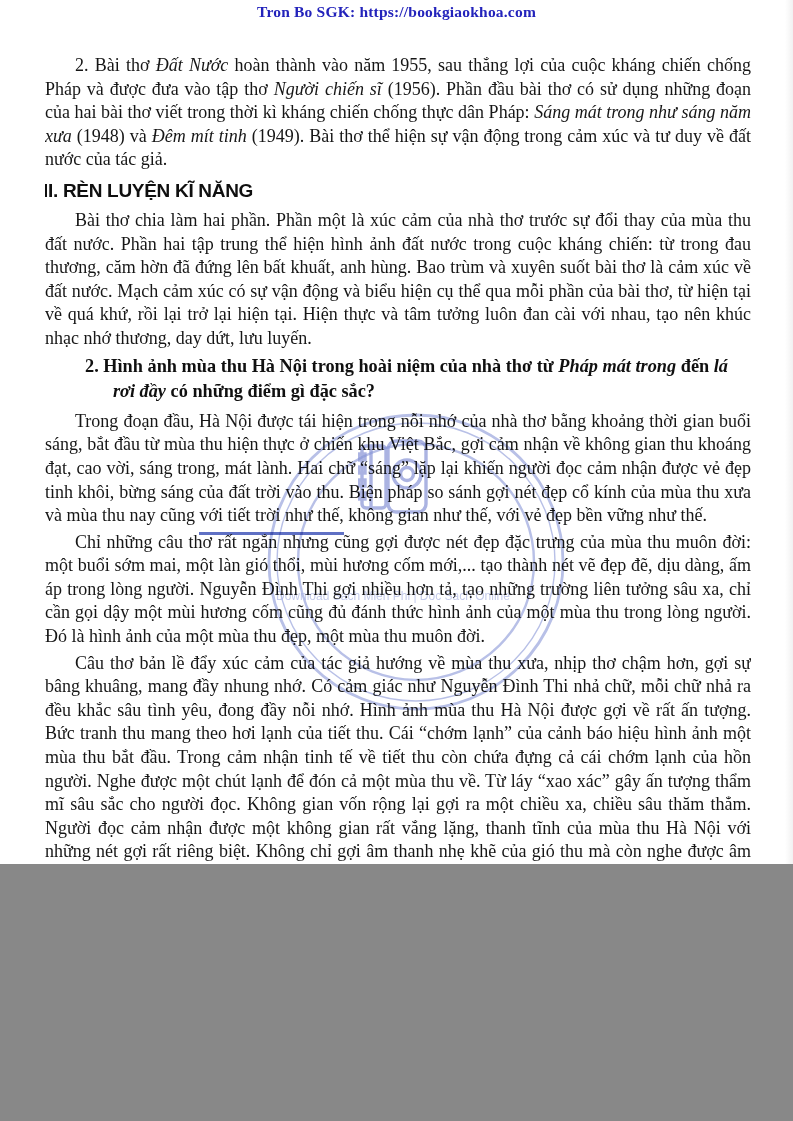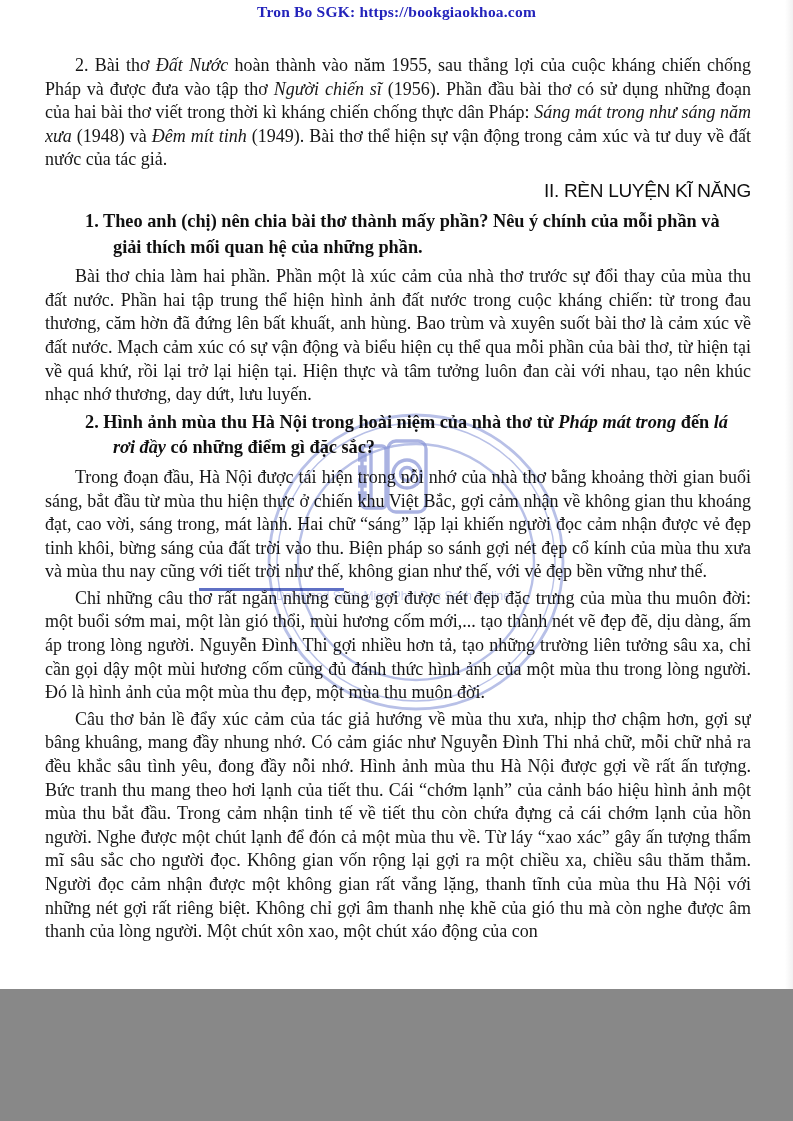--- a/index.html
+++ b/index.html
@@ -4,40 +4,40 @@
 <style>
   :root{
     --link_blue:#2323bb;
     --text:#161616;
     --watermark_blue:#8d9ad8;
     --underline_blue:#5f70c4;
     --page_bg:#ffffff;
   }
   html,body{margin:0;padding:0;background:#888;}
   .page{
-    position:relative;width:793px;height:989px;background:var(--page_bg);
+    position:relative;width:793px;height:864px;background:var(--page_bg);
     font-family:"Liberation Serif", serif;overflow:hidden;margin:0 auto;
   }
   .page::after{content:"";position:absolute;right:0;top:0;bottom:0;width:8px;
     background:linear-gradient(to left, rgba(0,0,0,.055), rgba(0,0,0,0));pointer-events:none;}
   .banner{
     position:absolute;left:0;right:0;text-align:center;
     font-size:15.5px;font-weight:bold;color:var(--link_blue);letter-spacing:.2px;
   }
   .banner.top{top:3px;}
   .banner.bottom{bottom:6px;}
   .banner a{color:var(--link_blue);text-decoration:none;}
   .content{
     position:absolute;left:45px;top:54px;width:706px;height:1016px;overflow:hidden;
     font-size:18px;line-height:23.6px;text-align:justify;color:var(--text);
   }
   .par{margin:0 0 3px 0;text-indent:30px;}
   .heading{
-    font-family:"Liberation Sans", sans-serif;font-size:19px;font-weight:normal;
-    letter-spacing:-.3px;margin:7px 0 6px -2px;color:#0f0f0f;line-height:24px;text-align:right;
+    font-family:"Liberation Sans", sans-serif;font-size:19px;font-weight:bold;
+    letter-spacing:-.3px;margin:7px 0 6px -2px;color:#0f0f0f;line-height:24px;text-align:left;
   }
   .question{
     font-weight:bold;font-size:18.3px;line-height:25.6px;text-align:left;
     padding-left:68px;text-indent:-28px;margin:2px 14px 5px 0;color:#101010;
   }
   .it{font-style:italic;}
   .u-blue{border-bottom:3px solid var(--underline_blue);padding-bottom:7px;}
   .page-num{position:absolute;right:52px;top:1070px;font-size:17.5px;color:#222;}
   
   .watermark{position:absolute;inset:0;pointer-events:none;mix-blend-mode:multiply;}
@@ -58,21 +58,20 @@
 <div class="page">
 
   <div class="banner top">
     <span>Tron Bo SGK:</span>
     <a href="#">https://bookgiaokhoa.com</a>
   </div>
 
   <div class="content">
     <p class="par"><span>2. Bài thơ </span><span class="it">Đất Nước</span><span> hoàn thành vào năm 1955, sau thắng lợi của cuộc kháng chiến chống Pháp và được đưa vào tập thơ </span><span class="it">Người chiến sĩ</span><span> (1956). Phần đầu bài thơ có sử dụng những đoạn của hai bài thơ viết trong thời kì kháng chiến chống thực dân Pháp: </span><span class="it">Sáng mát trong như sáng năm xưa</span><span> (1948) và </span><span class="it">Đêm mít tinh</span><span> (1949). Bài thơ thể hiện sự vận động trong cảm xúc và tư duy về đất nước của tác giả.</span></p>
     <h2 class="heading">II. RÈN LUYỆN KĨ NĂNG</h2>
-    <p class="question"><span>1. Theo anh (chị) nên chia bài thơ thành mấy phần? Nêu ý chính của mỗi phần và giải thích mối quan hệ của những phần.</span></p>
     <p class="par"><span>Bài thơ chia làm hai phần. Phần một là xúc cảm của nhà thơ trước sự đổi thay của mùa thu đất nước. Phần hai tập trung thể hiện hình ảnh đất nước trong cuộc kháng chiến: từ trong đau thương, căm hờn đã đứng lên bất khuất, anh hùng. Bao trùm và xuyên suốt bài thơ là cảm xúc về đất nước. Mạch cảm xúc có sự vận động và biểu hiện cụ thể qua mỗi phần của bài thơ, từ hiện tại về quá khứ, rồi lại trở lại hiện tại. Hiện thực và tâm tưởng luôn đan cài với nhau, tạo nên khúc nhạc nhớ thương, day dứt, lưu luyến.</span></p>
     <p class="question"><span>2. Hình ảnh mùa thu Hà Nội trong hoài niệm của nhà thơ từ </span><span class="it">Pháp mát trong</span><span> đến </span><span class="it">lá rơi đầy</span><span> có những điểm gì đặc sắc?</span></p>
     <p class="par"><span>Trong đoạn đầu, Hà Nội được tái hiện trong nỗi nhớ của nhà thơ bằng khoảng thời gian buổi sáng, bắt đầu từ mùa thu hiện thực ở chiến khu Việt Bắc, gợi cảm nhận về không gian thu khoáng đạt, cao vời, sáng trong, mát lành. Hai chữ “sáng” lặp lại khiến người đọc cảm nhận được vẻ đẹp tinh khôi, bừng sáng của đất trời vào thu. Biện pháp so sánh gợi nét đẹp cổ kính của mùa thu xưa và mùa thu nay cũng </span><span class="u-blue">với tiết trời như thế,</span><span> không gian như thế, với vẻ đẹp bền vững như thế.</span></p>
     <p class="par"><span>Chỉ những câu thơ rất ngắn nhưng cũng gợi được nét đẹp đặc trưng của mùa thu muôn đời: một buổi sớm mai, một làn gió thổi, mùi hương cốm mới,... tạo thành nét vẽ đẹp đẽ, dịu dàng, ấm áp trong lòng người. Nguyễn Đình Thi gợi nhiều hơn tả, tạo những trường liên tưởng sâu xa, chỉ cần gọi dậy một mùi hương cốm cũng đủ đánh thức hình ảnh của một mùa thu trong lòng người. Đó là hình ảnh của một mùa thu đẹp, một mùa thu muôn đời.</span></p>
     <p class="par"><span>Câu thơ bản lề đẩy xúc cảm của tác giả hướng về mùa thu xưa, nhịp thơ chậm hơn, gợi sự bâng khuâng, mang đầy nhung nhớ. Có cảm giác như Nguyễn Đình Thi nhả chữ, mỗi chữ nhả ra đều khắc sâu tình yêu, đong đầy nỗi nhớ. Hình ảnh mùa thu Hà Nội được gợi về rất ấn tượng. Bức tranh thu mang theo hơi lạnh của tiết thu. Cái “chớm lạnh” của cảnh báo hiệu hình ảnh một mùa thu bắt đầu. Trong cảm nhận tinh tế về tiết thu còn chứa đựng cả cái chớm lạnh của hồn người. Nghe được một chút lạnh để đón cả một mùa thu về. Từ láy “xao xác” gây ấn tượng thẩm mĩ sâu sắc cho người đọc. Không gian vốn rộng lại gợi ra một chiều xa, chiều sâu thăm thẳm. Người đọc cảm nhận được một không gian rất vắng lặng, thanh tĩnh của mùa thu Hà Nội với những nét gợi rất riêng biệt. Không chỉ gợi âm thanh nhẹ khẽ của gió thu mà còn nghe được âm thanh của lòng người. Một chút xôn xao, một chút xáo động của con</span></p>
   </div>
 
   <div class="page-num">97</div>
 
 

